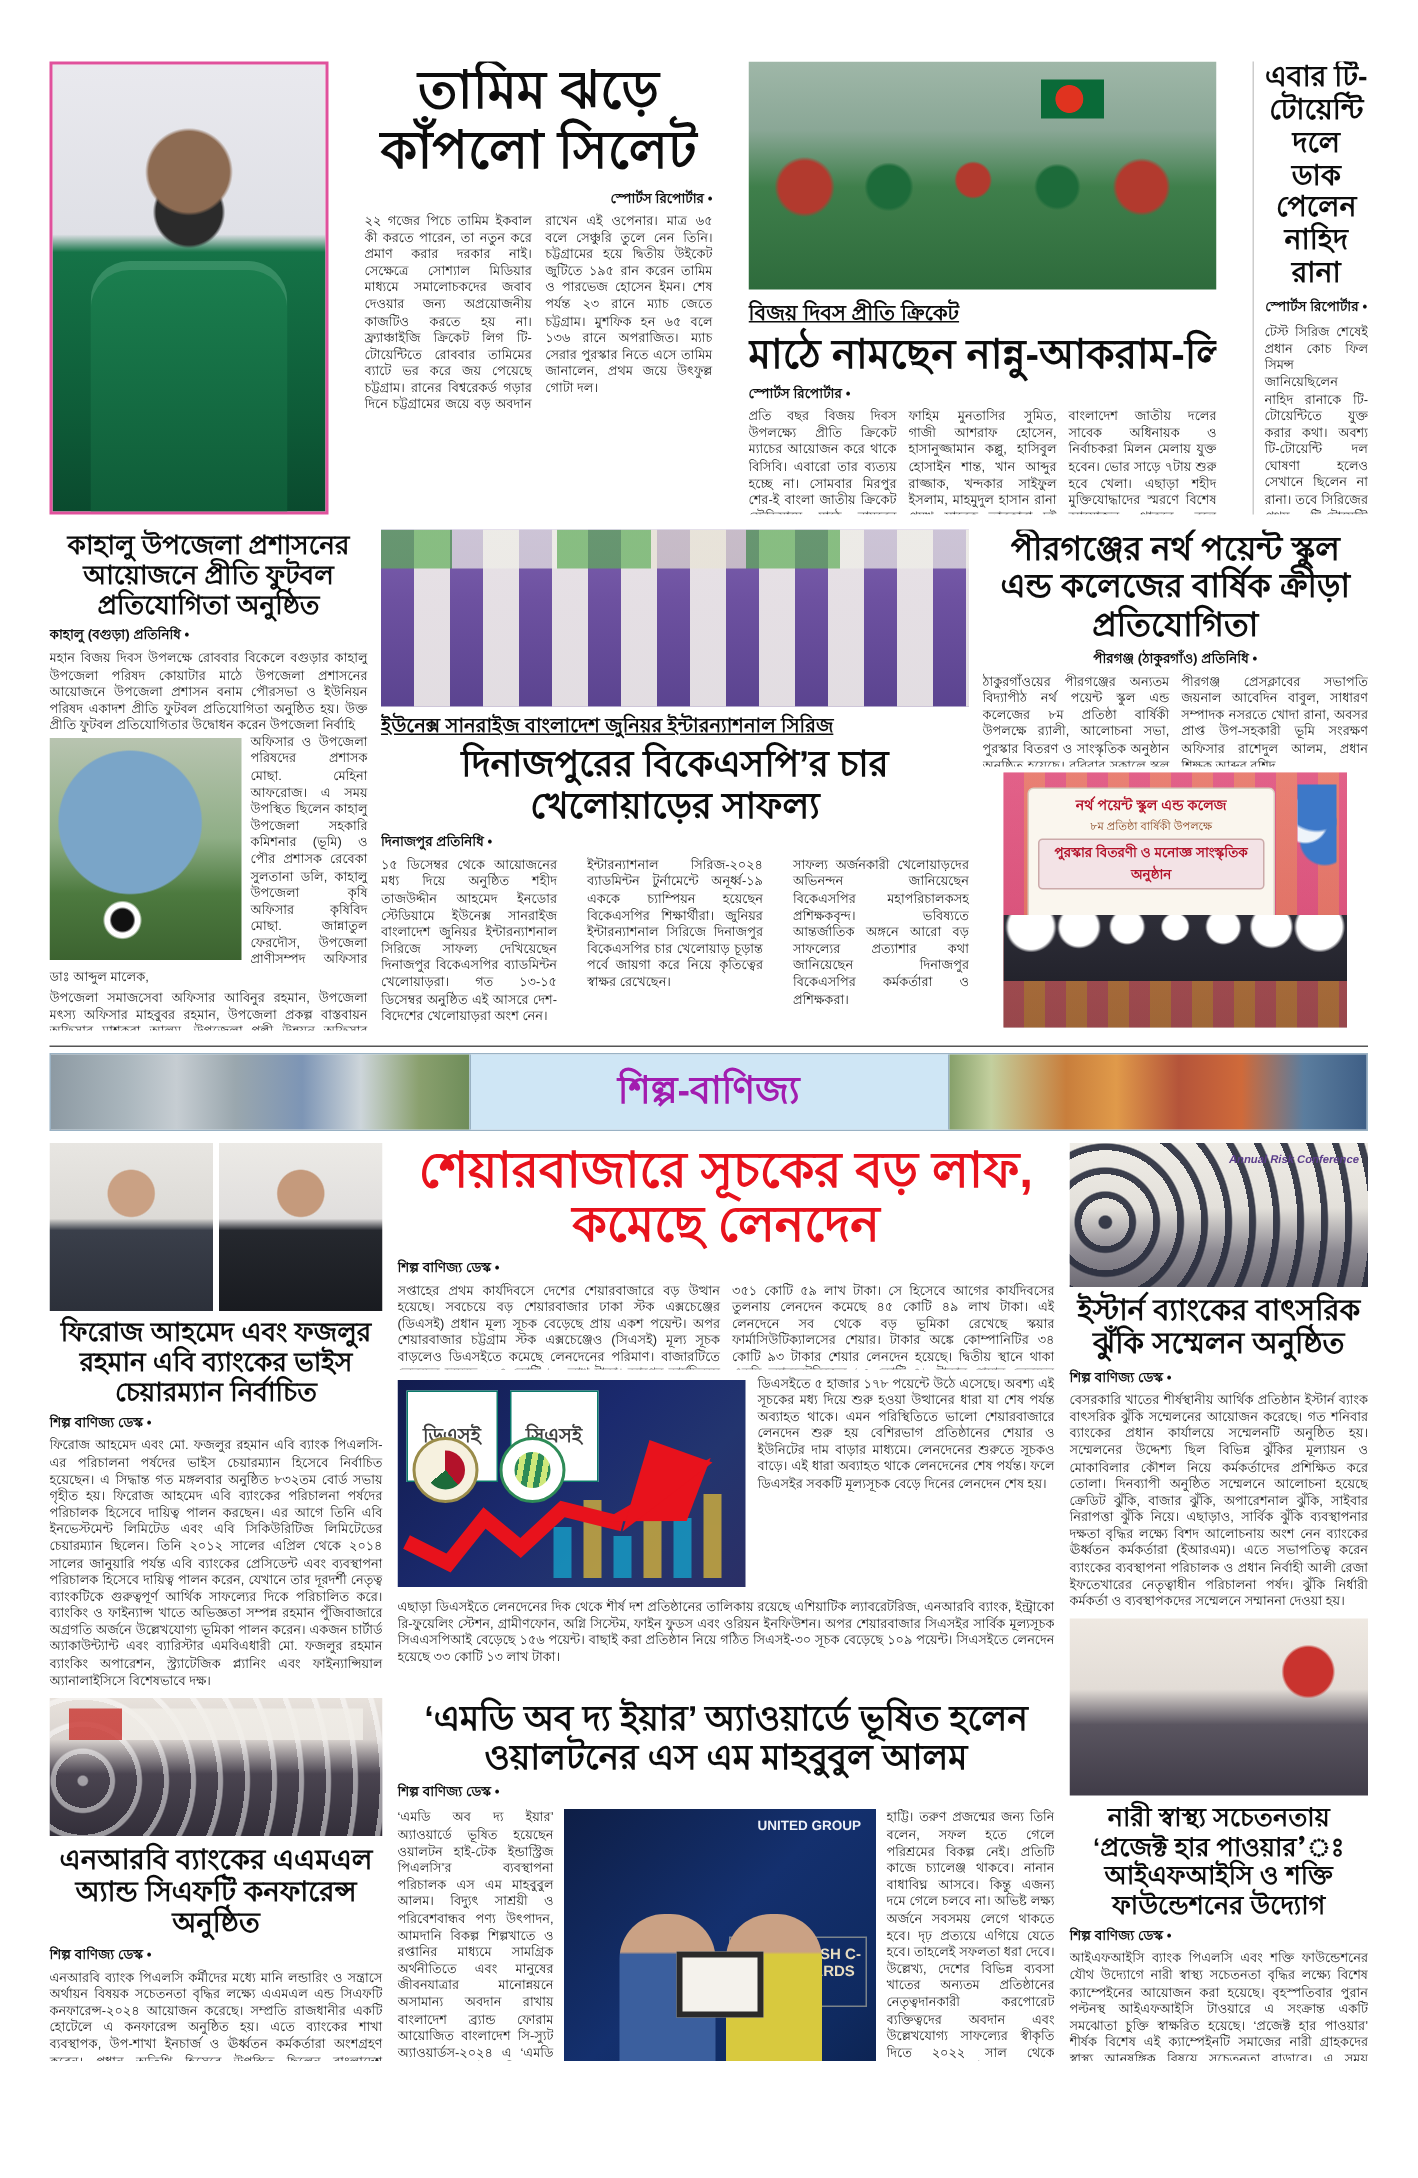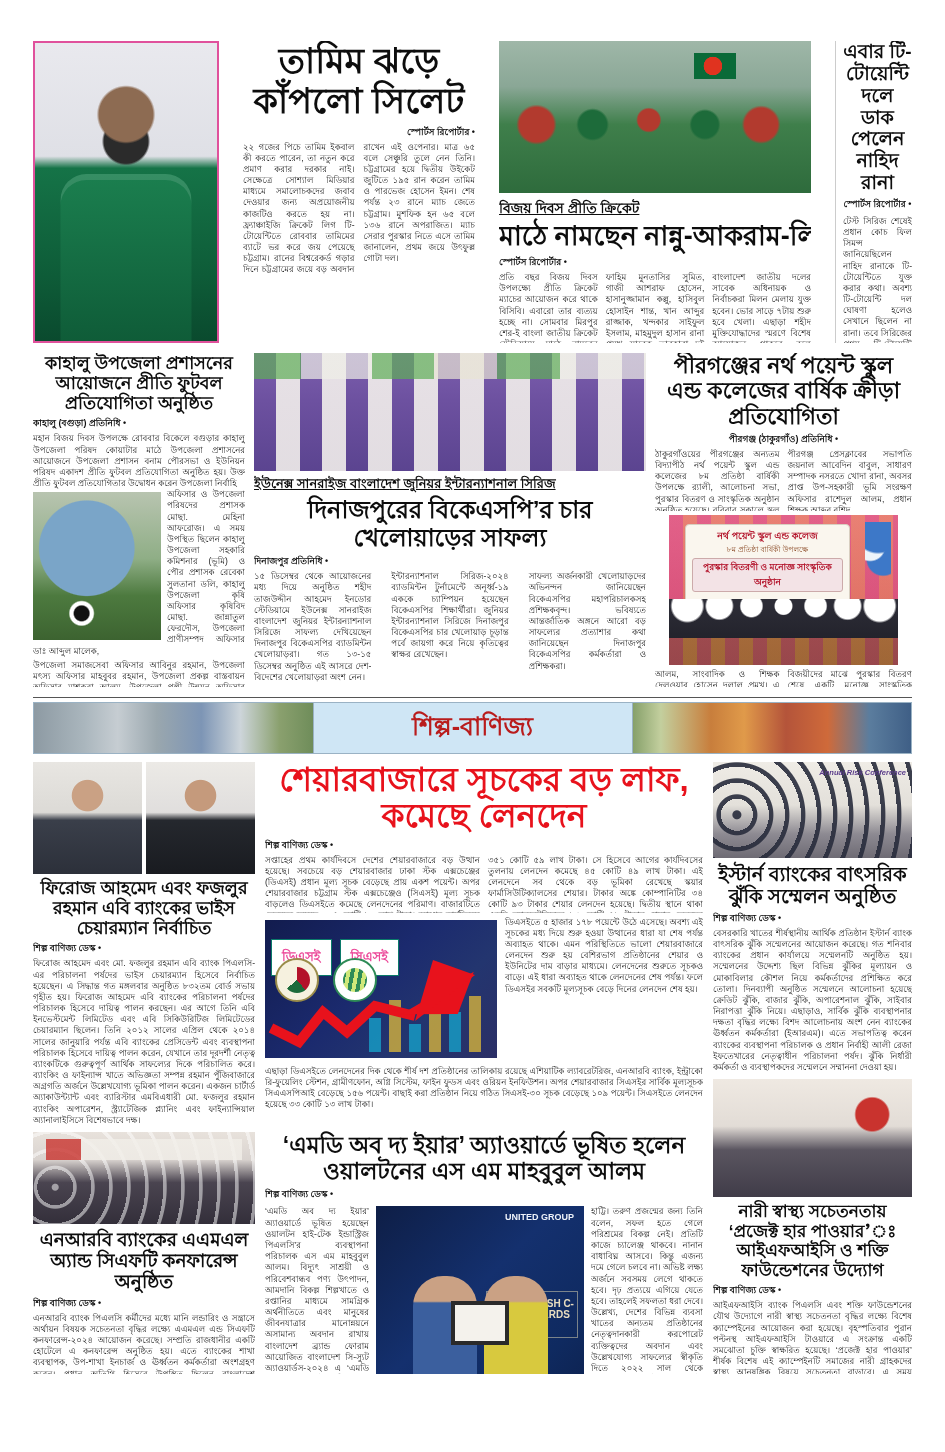--- a/index.html
+++ b/index.html
@@ -63,21 +63,21 @@
       linear-gradient(180deg,#b8c4b0 0%,#8fae86 45%,#4d7a3f 70%,#3c6330 100%); }
   .sunrise-art { overflow:hidden; display:flex; flex-direction:column; }
   .sunrise-photo { height:118px; background:
       repeating-linear-gradient(90deg, transparent 0 22px, rgba(250,248,240,.85) 22px 46px),
       linear-gradient(180deg,#7c5fae 0%,#6d51a0 40%,#5b4490 100%); }
   .sunrise-photo::after { content:""; position:absolute; left:0; top:0; width:100%; height:26px; background:linear-gradient(90deg,#5fae57 0 12%,#efefe7 12% 30%,#5fae57 30% 46%,#e8e4d4 46% 62%,#5fae57 62% 78%,#efefe7 78% 100%); opacity:.7; }
   .sunrise-art .kicker { font-size:13px; margin-top:3px; }
   .sunrise-art .headline { font-size:24px; margin-top:1px; }
   .pirganj-art { overflow:hidden; }
   .pirganj-art .headline { font-size:22px; }
-  .pirganj-photo { height:150px; margin:4px 14px; background:
+  .pirganj-photo { height:170px; margin:4px 14px; background:
       repeating-linear-gradient(90deg, rgba(230,80,120,.35) 0 14px, rgba(250,170,60,.35) 14px 28px),
       linear-gradient(180deg,#e06a92 0%,#d4577f 55%,#7c4a3a 70%,#6e4234 100%); }
   .pir-banner { position:absolute; left:7%; top:6%; width:72%; height:54%; background:#faf6ee; border-radius:4px; border:1px solid #d8cfc0; padding:4px 6px; text-align:center; }
   .pir-banner .l1 { font-size:9.5px; font-weight:bold; color:#b31built,#b3122a; color:#b3122a; }
   .pir-banner .l2 { font-size:7.5px; color:#86431e; }
   .pir-banner .l3 { font-size:9px; font-weight:bold; color:#b3122a; background:#f3e3e6; border:1px solid #caa; border-radius:3px; margin-top:2px; padding:1px 2px; }
   .pir-balloons { position:absolute; right:3%; top:5%; width:26px; height:60px; background:
       radial-gradient(circle at 50% 12%, #3d78c8 0 42%, transparent 46%),
       radial-gradient(circle at 20% 40%, #eef4fa 0 34%, transparent 38%),
       radial-gradient(circle at 70% 62%, #3d78c8 0 38%, transparent 42%); }
@@ -91,42 +91,42 @@
       radial-gradient(circle at 92% 18%, #fff 0 7%, transparent 8%),
       linear-gradient(180deg,#2e2e38 0%,#23232c 100%); }
 
   
   .section-rule { border-top:1px solid #555; margin:10px 0 4px; }
   .biz-banner { display:flex; height:52px; border:1px solid #9ab2c4; }
   .biz-banner .strip { flex:1; }
   .biz-banner .strip.left { background:linear-gradient(90deg,#8d9aa3 0%,#aab6bd 18%,#c6cdd2 30%,#9aa7ae 44%,#7d95b5 60%,#cdd5da 74%,#8aa06e 88%,#6f8d5a 100%); }
   .biz-banner .strip.right { background:linear-gradient(90deg,#86a06a 0%,#c3cf9e 10%,#c87e3c 28%,#e09a4a 40%,#b4543a 55%,#cf6a3a 70%,#5b7d9e 85%,#3f5f86 100%); }
   .biz-banner .label-box { width:320px; background:#cfe6f5; display:flex; align-items:center; justify-content:center; border-left:1px solid #9ab2c4; border-right:1px solid #9ab2c4; }
-  .biz-banner .label-box span { font-size:25px; font-weight:bold; color:#b91c1c; }
+  .biz-banner .label-box span { font-size:25px; font-weight:bold; color:#a21caf; }
 
   .biz-grid { display:grid; grid-template-columns:222px 438px 1fr; gap:10px; margin-top:8px; height:612px; }
   .biz-left, .biz-center, .biz-right { overflow:hidden; }
   .portraits { display:flex; gap:4px; height:112px; }
   .portrait { flex:1; position:relative; background:
       radial-gradient(circle at 50% 30%, #caa184 0 16%, transparent 17%),
       linear-gradient(180deg,#e8e6e2 0%,#dcdad6 45%,#3a3f4a 52%,#2c303a 100%); }
   .portrait.p2 { background:
       radial-gradient(circle at 50% 30%, #c59a7c 0 16%, transparent 17%),
       linear-gradient(180deg,#eceae6 0%,#e0dedd 45%,#25282e 52%,#191b20 100%); }
   .abbank-art .headline { font-size:17.5px; margin-top:4px; }
   .nrb-photo { height:92px; margin-top:6px; background:
       repeating-radial-gradient(circle at 10% 60%, rgba(255,255,255,.5) 0 3px, transparent 4px 18px),
       linear-gradient(180deg,#e8e2dc 0%,#d9d3cf 30%,#4a4450 55%,#332f3a 100%); }
   .nrb-photo::before { content:""; position:absolute; top:8%; left:6%; width:88%; height:22%; background:linear-gradient(90deg,#c9332e 0 18%,#f2efe9 18% 100%); opacity:.8; }
   .nrb-art .headline { font-size:18.5px; margin-top:5px; }
 
   .share-art .headline.red { color:#e8121c; font-size:33px; line-height:1.1; }
   .dse-graphic { float:left; width:232px; height:138px; margin:3px 8px 3px 0; background:linear-gradient(135deg,#121c4e 0%,#1b2a6e 45%,#23356f 70%,#2b2f66 100%); position:relative; }
   .dse-head { position:absolute; top:7px; left:6px; display:flex; gap:8px; z-index:2; }
-  .dse-tag { background:#fff; border:1px solid #0a7a6a; color:#ec4899; font-weight:bold; font-size:13px; padding:7px 10px;margin-top:12px; }
+  .dse-tag { background:#fff; border:1px solid #0a7a6a; color:#404040; font-weight:bold; font-size:13px; padding:19px 10px; }
   .dse-logos { position:absolute; top:38px; left:10px; display:flex; gap:14px; z-index:2; }
   .logo-circle { width:44px; height:44px; border-radius:50%; background:#f6f1df; border:2px solid #9a8c4a; position:relative; }
   .logo-circle.dse::after { content:""; position:absolute; inset:7px; border-radius:50%; background:conic-gradient(#b3122a 0 140deg, #1d6b3a 140deg 230deg, #f6f1df 230deg 360deg); }
   .logo-circle.cse { background:#fff; border-color:#2e8b57; }
   .logo-circle.cse::after { content:""; position:absolute; inset:8px; background:repeating-linear-gradient(100deg,#2e8b57 0 4px,#cfe87a 4px 8px); border-radius:50%; }
   .dse-bars { position:absolute; bottom:6px; right:8px; width:120px; height:70px; opacity:.8; background:
       linear-gradient(0deg,#16a0c8 0 0) 0 100%/12px 34px no-repeat,
       linear-gradient(0deg,#d4b23c 0 0) 20px 100%/12px 52px no-repeat,
       linear-gradient(0deg,#16a0c8 0 0) 40px 100%/12px 28px no-repeat,
       linear-gradient(0deg,#d4b23c 0 0) 60px 100%/12px 60px no-repeat,

